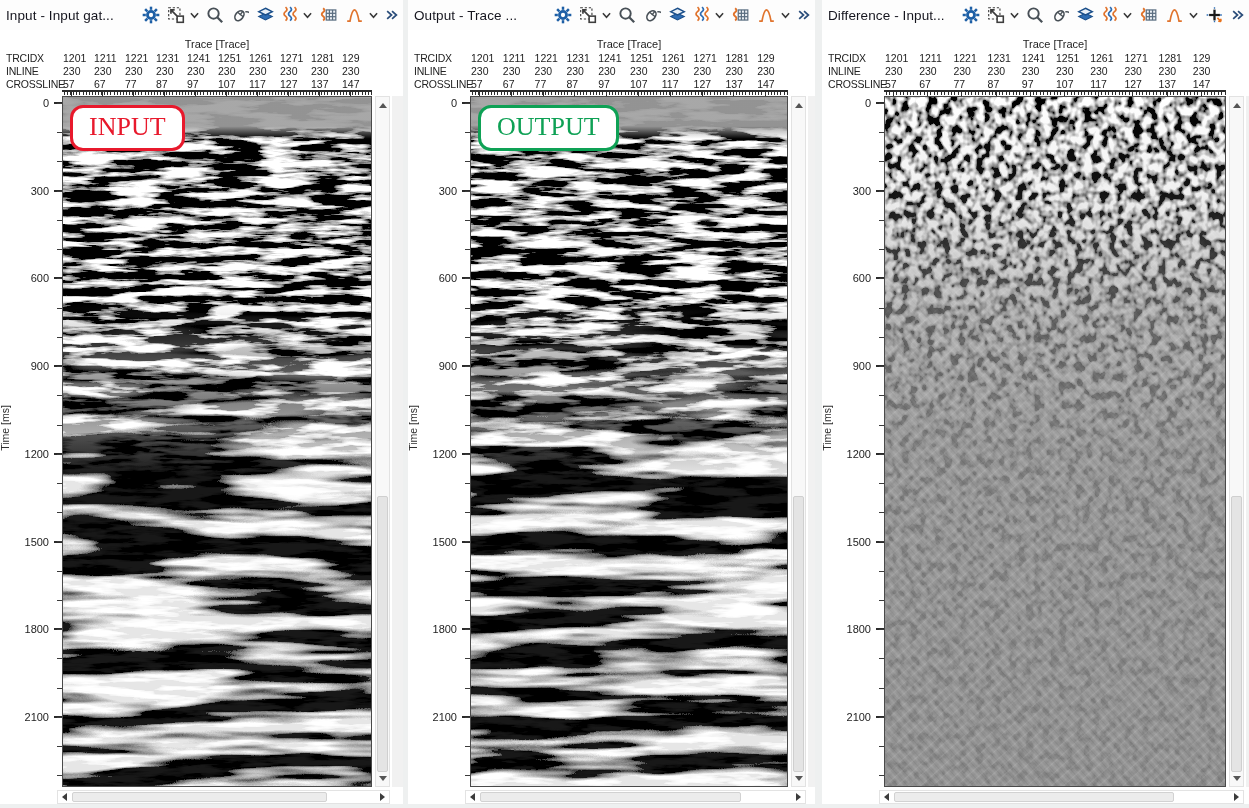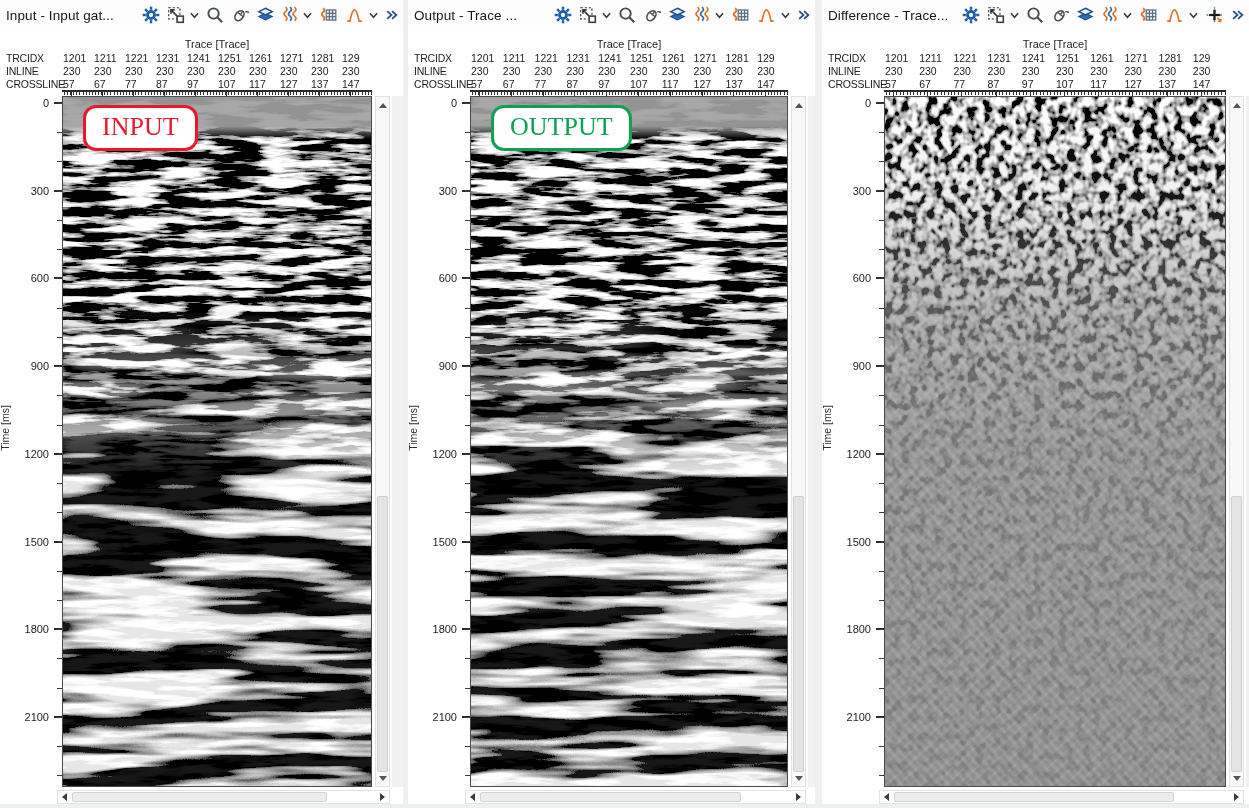--- a/index.html
+++ b/index.html
@@ -38,21 +38,21 @@
     transform:translateY(-50%) rotate(180deg);font-size:10.5px;color:#2e2e2e;}
   .yticks{position:absolute;top:0;left:0;width:var(--imgl);height:100%;}
   .ytick{position:absolute;left:0;width:100%;height:0;}
   .ylab{position:absolute;right:13px;top:-6px;width:40px;text-align:right;font-size:11px;color:#1d1d1d;}
   .ymark{position:absolute;right:0;top:-1px;width:8px;height:2px;background:#2b2b2b;}
   .yminor{position:absolute;left:calc(var(--imgl) - 5px);top:7px;width:5px;height:676px;
     background:repeating-linear-gradient(to bottom,#3a3a3a 0 1px,transparent 1px 29.23px);}
   .img{position:absolute;left:var(--imgl);top:0;width:var(--imgw);height:691px;
     border:1px solid #4a4a4a;box-sizing:border-box;background:#9a9a9a;overflow:hidden;}
   .svg-holder, .svg-holder svg{position:absolute;inset:0;width:100%;height:100%;display:block;}
-  .overlay-label{position:absolute;left:20px;top:8px;background:#fff;border:3px solid #888;
+  .overlay-label{position:absolute;left:7px;top:8px;background:#fff;border:3px solid #888;
     border-radius:13px;padding:6px 16px 8px;font-family:"Liberation Serif", serif;
     font-size:26px;line-height:1;white-space:nowrap;text-align:center;}
   .panel.p2 .overlay-label{border-width:2.5px;}
   .side-strip{position:absolute;left:calc(var(--imgl) + var(--imgw) + 20px);right:0;top:0;bottom:0;background:#f1f1f1;}
   
   .vscroll{position:absolute;left:calc(var(--imgl) + var(--imgw) + 3px);top:0;width:15px;height:691px;
     background:#f8f8f8;border:1px solid #e2e2e2;box-sizing:border-box;}
   .vbtn{position:absolute;left:0;width:13px;height:14px;display:flex;align-items:center;justify-content:center;}
   .vbtn.up{top:1px}.vbtn.down{bottom:1px}
   .vthumb{position:absolute;left:1px;width:11px;top:399px;height:276px;background:#e4e4e4;
@@ -563,21 +563,21 @@
           <span class="tri-left"></span>
         </div>
     <div class="hthumb"></div>
     <div class="hbtn right">
           <span class="tri-right"></span>
         </div>
   </div>
 </section>
     <section class="panel p2" style="left: 822px; width: 427px; --imgl: 62px; --imgw: 342px; --colw: 34.2px;">
   <div class="titlebar">
-    <span class="title">Difference - Trace...</span>
+    <span class="title">Difference - Input...</span>
     <div class="toolbar">
           <span class="tbtn">
             <svg width="18" height="18" viewBox="0 0 16 16">
               <g stroke="#1d5fa6" stroke-width="2.2">
                 <line x1="12.6" y1="8" x2="15.4" y2="8"></line>
                 <line x1="11.25" y1="11.25" x2="13.23" y2="13.23"></line>
                 <line x1="8" y1="12.6" x2="8" y2="15.4"></line>
                 <line x1="4.75" y1="11.25" x2="2.77" y2="13.23"></line>
                 <line x1="3.4" y1="8" x2="0.6" y2="8"></line>
                 <line x1="4.75" y1="4.75" x2="2.77" y2="2.77"></line>

